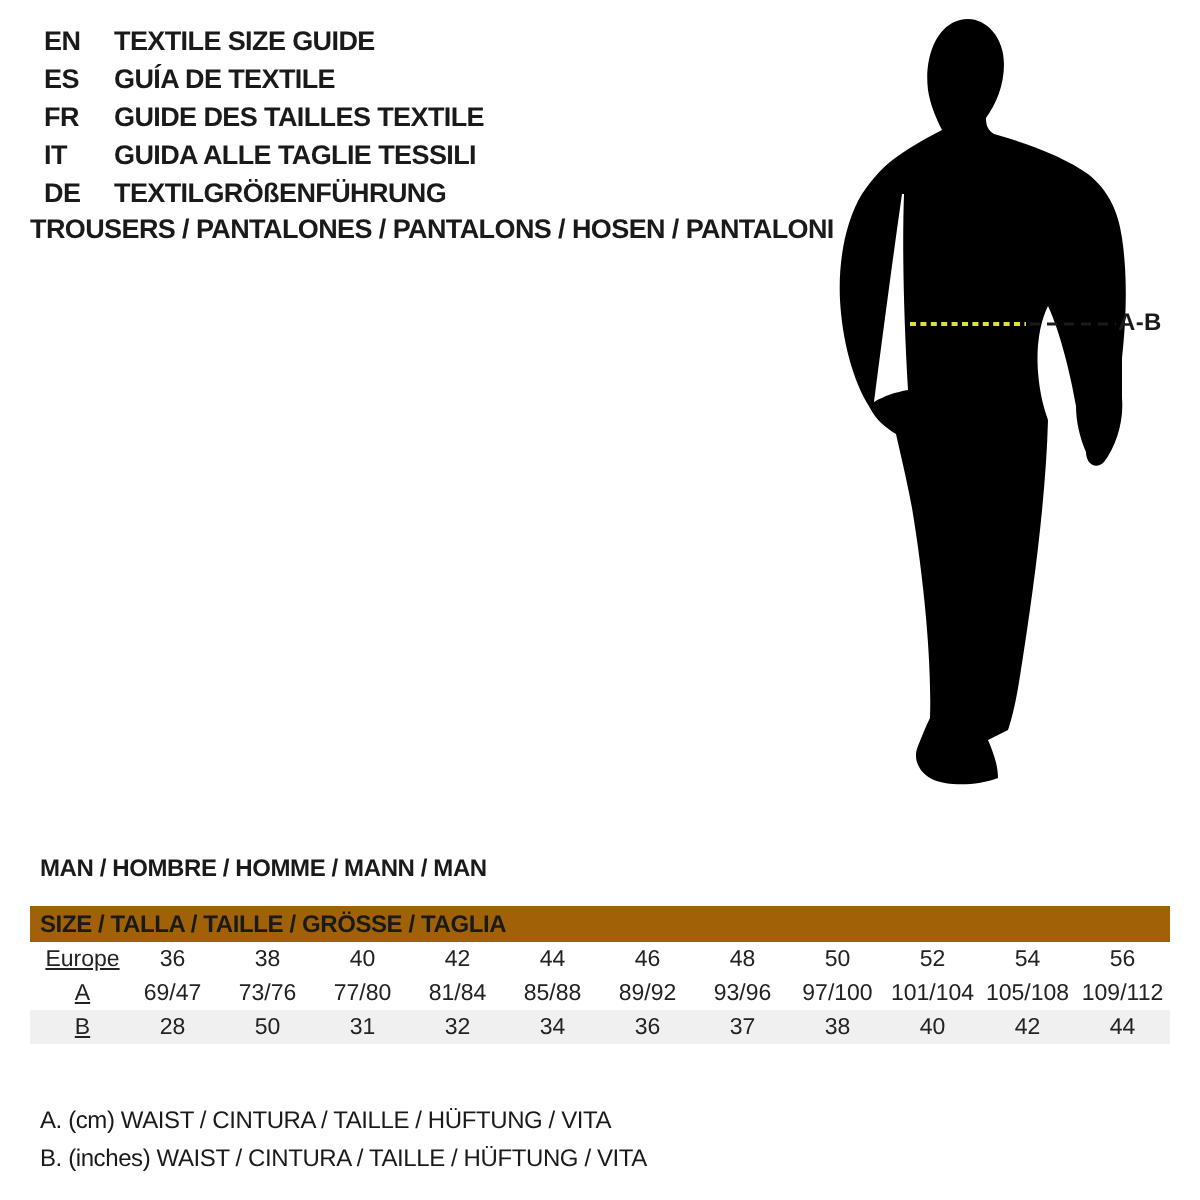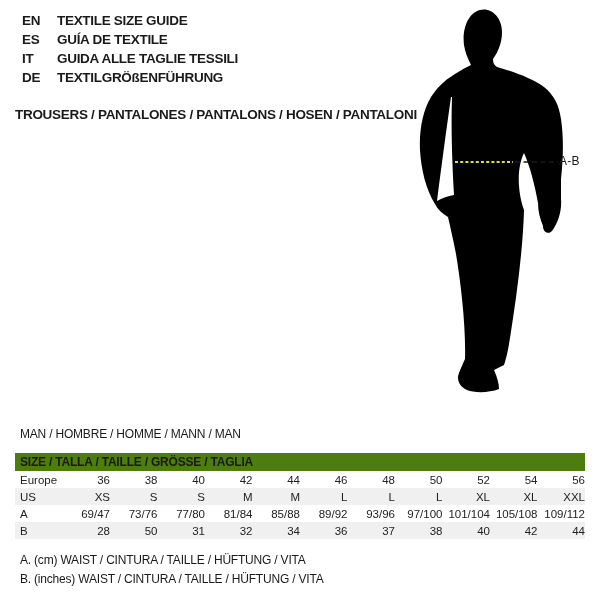--- a/index.html
+++ b/index.html
@@ -57,62 +57,64 @@
     top: 2px;
     width: 185px;
     height: 400px;
   }
   .ab-label {
     position: absolute;
     left: 559px;
     top: 154px;
     font-size: 12px;
     letter-spacing: 0.2px;
+    font-weight: bold;
   }
   
   .section-heading {
     position: absolute;
     left: 20px;
     top: 427px;
     font-size: 12px;
-    font-weight: normal;
+    font-weight: bold;
     letter-spacing: -0.2px;
     white-space: nowrap;
   }
   
   .size-table {
     position: absolute;
     left: 15px;
     top: 453px;
     width: 570px;
     border-collapse: collapse;
     table-layout: fixed;
     font-size: 11.5px;
   }
   .size-table th {
-    background: #4d7c0f;
+    background: #a16207;
     height: 18px;
     text-align: left;
     padding: 0 0 0 5px;
     font-size: 12px;
     font-weight: bold;
     letter-spacing: -0.2px;
     white-space: nowrap;
   }
   .size-table td {
     height: 17px;
     padding: 0;
-    text-align: right;
+    text-align: center;
     white-space: nowrap;
     color: #222222;
   }
   .size-table td.rowlabel {
-    text-align: left;
+    text-align: center;
     padding-left: 5px;
     width: 75px;
+    text-decoration: underline;
   }
   .size-table tr.stripe {
     background: #f0f0f0;
   }
   
   .footnotes {
     position: absolute;
     left: 20px;
     top: 551px;
     font-size: 12px;
@@ -128,20 +130,24 @@
 <div class="page">
 
   <div class="lang-list">
     <div class="lang-row">
       <span class="lang-code">EN</span>
       <span class="lang-label">TEXTILE SIZE GUIDE</span>
     </div>
     <div class="lang-row">
       <span class="lang-code">ES</span>
       <span class="lang-label">GUÍA DE TEXTILE</span>
+    </div>
+    <div class="lang-row">
+      <span class="lang-code">FR</span>
+      <span class="lang-label">GUIDE DES TAILLES TEXTILE</span>
     </div>
     <div class="lang-row">
       <span class="lang-code">IT</span>
       <span class="lang-label">GUIDA ALLE TAGLIE TESSILI</span>
     </div>
     <div class="lang-row">
       <span class="lang-code">DE</span>
       <span class="lang-label">TEXTILGRÖßENFÜHRUNG</span>
     </div>
   </div>
@@ -208,34 +214,20 @@
         <td>40</td>
         <td>42</td>
         <td>44</td>
         <td>46</td>
         <td>48</td>
         <td>50</td>
         <td>52</td>
         <td>54</td>
         <td>56</td>
       </tr>
-      <tr class="stripe">
-        <td class="rowlabel">US</td>
-        <td>XS</td>
-        <td>S</td>
-        <td>S</td>
-        <td>M</td>
-        <td>M</td>
-        <td>L</td>
-        <td>L</td>
-        <td>L</td>
-        <td>XL</td>
-        <td>XL</td>
-        <td>XXL</td>
-      </tr>
       <tr>
         <td class="rowlabel">A</td>
         <td>69/47</td>
         <td>73/76</td>
         <td>77/80</td>
         <td>81/84</td>
         <td>85/88</td>
         <td>89/92</td>
         <td>93/96</td>
         <td>97/100</td>

